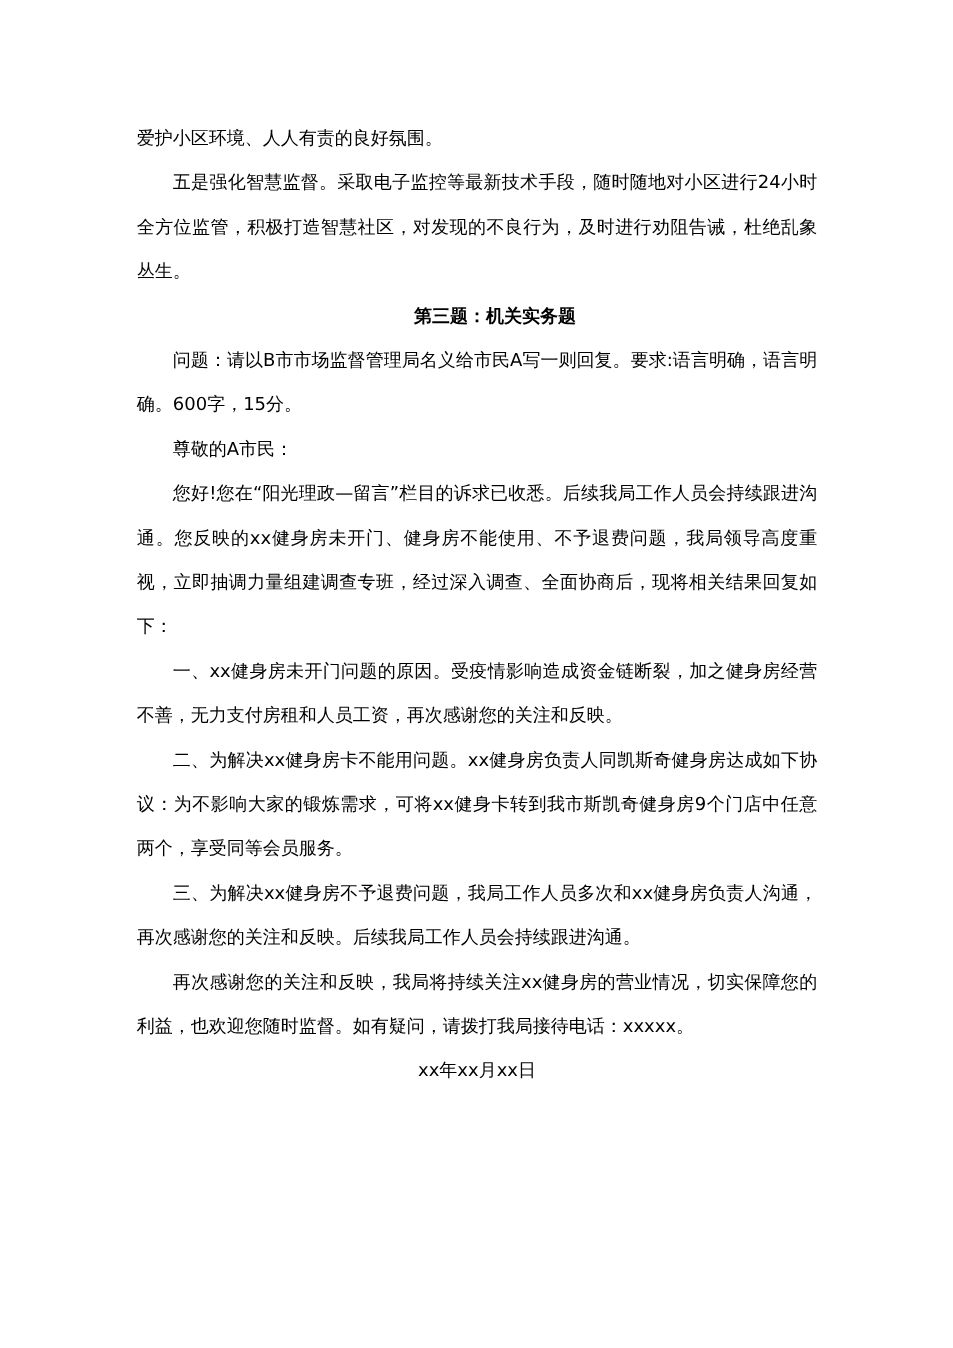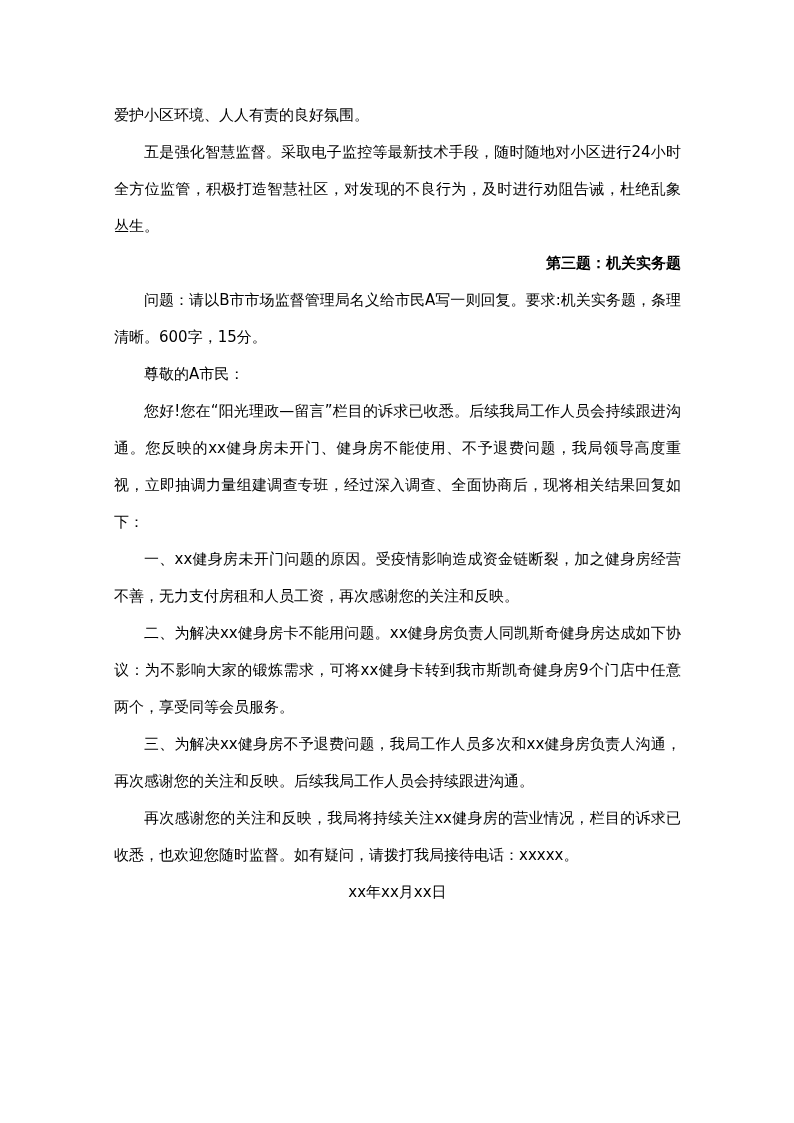--- a/index.html
+++ b/index.html
@@ -21,38 +21,38 @@
   .page p {
     font-size: 15px;
     line-height: 37px;
     text-align: justify;
     color: #000000;
   }
   .page p.indent { text-indent: 2em; }
   .page p.heading {
     font-weight: bold;
     text-indent: 2em;
-    text-align: right;
+    text-align: center;
   }
   .page p.signature {
     text-align: center;
     text-indent: 0;
   }
   .page p.sig-first { margin-top: 66px; }
 </style>
 </head>
 <body style="background: rgb(255, 255, 255);">
 
 <div class="page">
   <p class="body-text">爱护小区环境、人人有责的良好氛围。</p>
   <p class="body-text indent">五是强化智慧监督。采取电子监控等最新技术手段，随时随地对小区进行24小时全方位监管，积极打造智慧社区，对发现的不良行为，及时进行劝阻告诫，杜绝乱象丛生。</p>
   <p class="heading">第三题：机关实务题</p>
-  <p class="body-text indent">问题：请以B市市场监督管理局名义给市民A写一则回复。要求:机关实务题，条理清晰。600字，15分。</p>
+  <p class="body-text indent">问题：请以B市市场监督管理局名义给市民A写一则回复。要求:语言明确，语言明确。600字，15分。</p>
   <p class="body-text indent">尊敬的A市民：</p>
   <p class="body-text indent">您好!您在“阳光理政—留言”栏目的诉求已收悉。后续我局工作人员会持续跟进沟通。您反映的xx健身房未开门、健身房不能使用、不予退费问题，我局领导高度重视，立即抽调力量组建调查专班，经过深入调查、全面协商后，现将相关结果回复如下：</p>
   <p class="body-text indent">一、xx健身房未开门问题的原因。受疫情影响造成资金链断裂，加之健身房经营不善，无力支付房租和人员工资，再次感谢您的关注和反映。</p>
   <p class="body-text indent">二、为解决xx健身房卡不能用问题。xx健身房负责人同凯斯奇健身房达成如下协议：为不影响大家的锻炼需求，可将xx健身卡转到我市斯凯奇健身房9个门店中任意两个，享受同等会员服务。</p>
   <p class="body-text indent">三、为解决xx健身房不予退费问题，我局工作人员多次和xx健身房负责人沟通，再次感谢您的关注和反映。后续我局工作人员会持续跟进沟通。</p>
-  <p class="body-text indent">再次感谢您的关注和反映，我局将持续关注xx健身房的营业情况，栏目的诉求已收悉，也欢迎您随时监督。如有疑问，请拨打我局接待电话：xxxxx。</p>
+  <p class="body-text indent">再次感谢您的关注和反映，我局将持续关注xx健身房的营业情况，切实保障您的利益，也欢迎您随时监督。如有疑问，请拨打我局接待电话：xxxxx。</p>
   <p class="signature">xx年xx月xx日</p>
   <p class="signature sig-first">B市市场监督管理局</p>
   <p class="heading">第四题：大作文</p>
 </div>
 
 </body></html>

